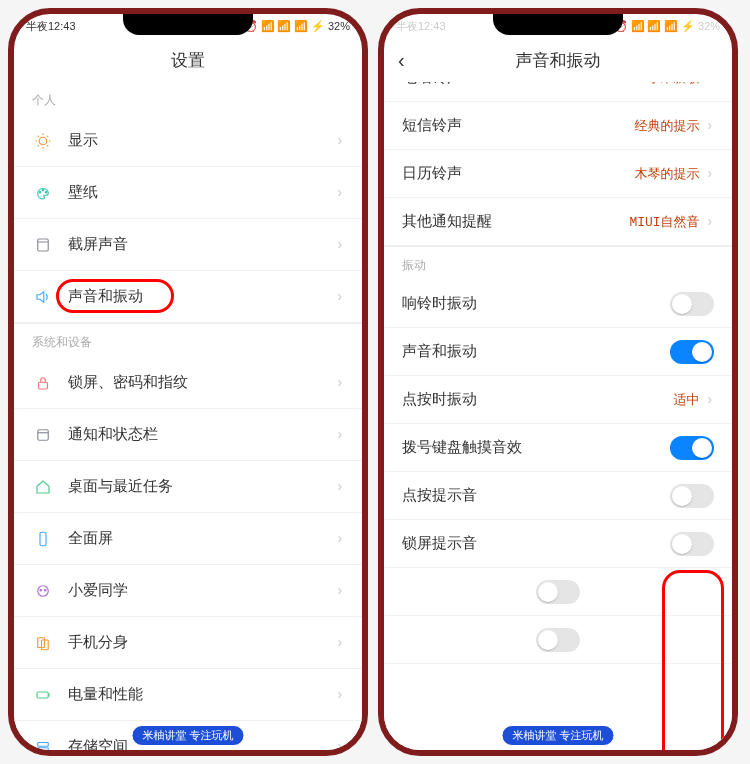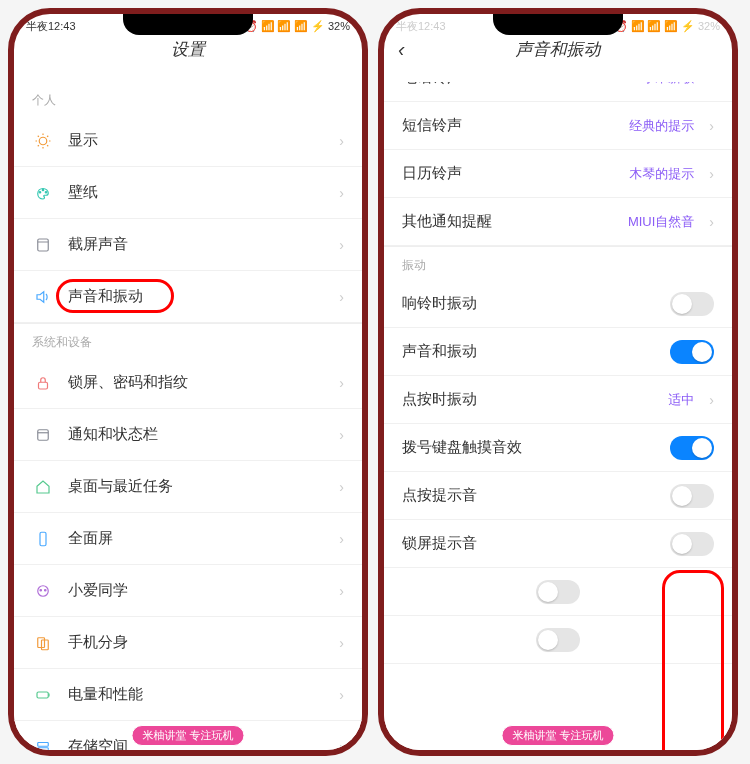--- a/index.html
+++ b/index.html
@@ -37,54 +37,54 @@
       bottom: 4px;
       left: 50%;
       transform: translateX(-50%);
       border: 1.5px solid #fff;
       border-radius: 12px;
       color: #fff;
       font-size: 11px;
       padding: 2px 10px;
       z-index: 11;
       white-space: nowrap;
-      background: #ec4899;
+      background: #1d4ed8;
     }
     .status-bar {
       height: 24px;
       display: flex;
       align-items: center;
       padding: 0 12px;
       font-size: 11px;
       color: #333;
     }
     .phone.dim .status-bar { color: #ccc; }
     .status-left { flex: 0 0 auto; }
     .status-right { flex: 1; text-align: right; display: flex; justify-content: flex-end; gap: 4px; align-items: center; white-space: nowrap; }
     .header {
       height: 44px;
       display: flex;
-      align-items: flex-start;
+      align-items: center;
       justify-content: center;
       position: relative;
       font-size: 17px;
       font-weight: 500;
       color: #333;
-      font-style: italic;
     }
     .header .back {
       position: absolute;
       left: 14px;
       font-size: 20px;
       color: #333;
     }
     .content {
       flex: 1;
       overflow-y: hidden;
       background: #fff;
+      font-family: Liberation Mono, monospace;
     }
     .section-header {
       padding: 10px 18px 6px;
       font-size: 12px;
       color: #aaa;
       border-top: 1px solid #eee;
     }
     .section-header.first { border-top: none; }
     .row {
       height: 52px;
@@ -105,22 +105,22 @@
       justify-content: center;
       flex-shrink: 0;
     }
     .row .label {
       flex: 1;
       font-size: 15px;
       color: #333;
     }
     .row .value {
       font-size: 13px;
-      color: #8b5cf6;
-      margin-right: 15px;
+      color: #c2410c;
+      margin-right: 6px;
     }
     .row .chevron {
       color: #ccc;
       font-size: 14px;
     }
     .highlight-red {
       border: 3px solid #f00;
       border-radius: 18px;
       position: absolute;
       pointer-events: none;

